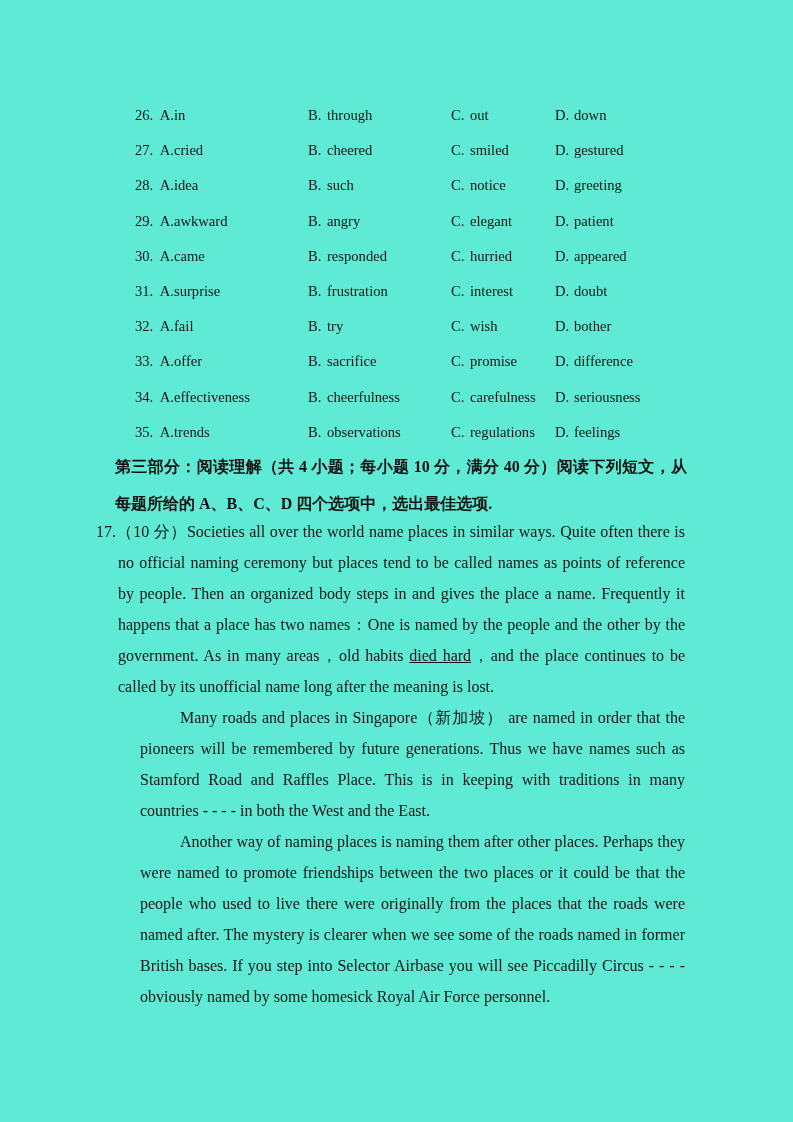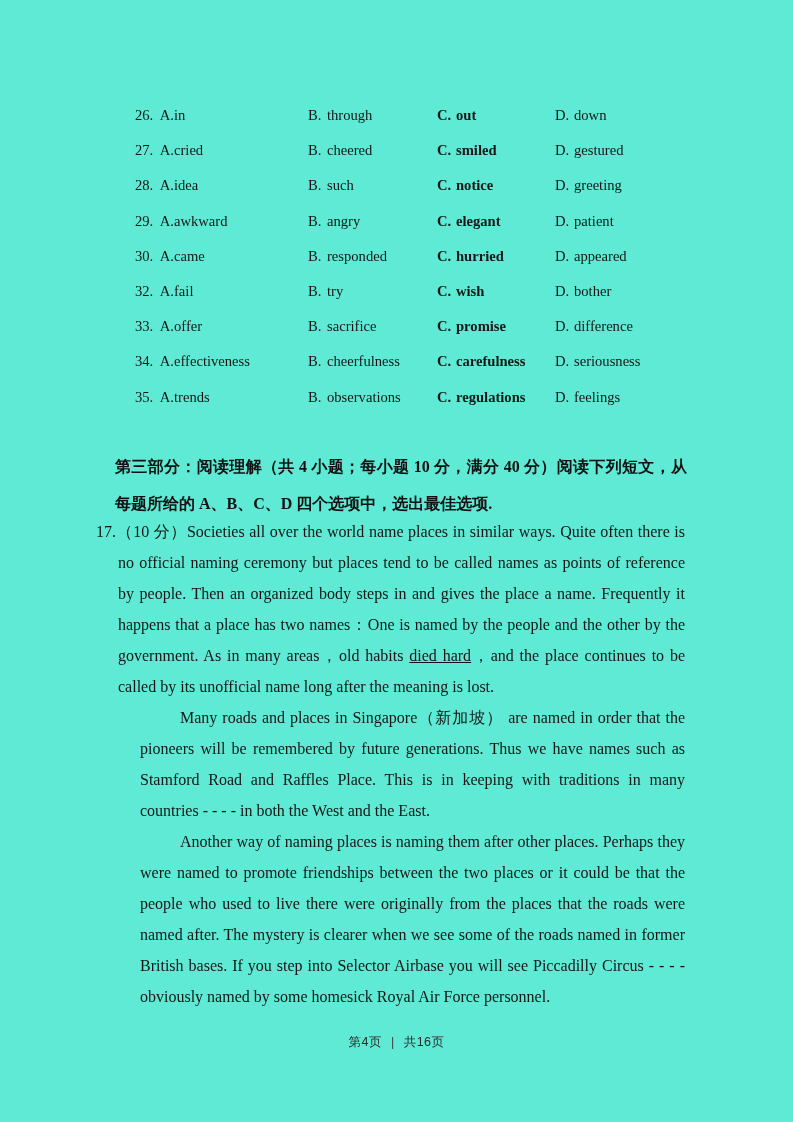--- a/index.html
+++ b/index.html
@@ -34,21 +34,21 @@
     position: absolute;
     left: 135px;
     white-space: nowrap;
   }
   .opt {
     position: absolute;
     white-space: nowrap;
   }
   .opt-a { left: 155px; text-align: right; }
   .opt-b { left: 308px; }
-  .opt-c { left: 437px; font-weight: bold; }
+  .opt-c { left: 451px; }
   .opt-d { left: 555px; }
   .olabel {
     display: inline-block;
     width: 19px;
   }
 
   
   .section-header {
     position: absolute;
     top: 448px;
@@ -145,20 +145,27 @@
     </div>
 
     <div class="mcq-row">
       <span class="qnum">30.</span>
       <span class="opt opt-a"><span class="olabel">A.</span><span class="otext">came</span></span>
       <span class="opt opt-b"><span class="olabel">B.</span><span class="otext">responded</span></span>
       <span class="opt opt-c"><span class="olabel">C.</span><span class="otext">hurried</span></span>
       <span class="opt opt-d"><span class="olabel">D.</span><span class="otext">appeared</span></span>
     </div>
 
+    <div class="mcq-row">
+      <span class="qnum">31.</span>
+      <span class="opt opt-a"><span class="olabel">A.</span><span class="otext">surprise</span></span>
+      <span class="opt opt-b"><span class="olabel">B.</span><span class="otext">frustration</span></span>
+      <span class="opt opt-c"><span class="olabel">C.</span><span class="otext">interest</span></span>
+      <span class="opt opt-d"><span class="olabel">D.</span><span class="otext">doubt</span></span>
+    </div>
 
     <div class="mcq-row">
       <span class="qnum">32.</span>
       <span class="opt opt-a"><span class="olabel">A.</span><span class="otext">fail</span></span>
       <span class="opt opt-b"><span class="olabel">B.</span><span class="otext">try</span></span>
       <span class="opt opt-c"><span class="olabel">C.</span><span class="otext">wish</span></span>
       <span class="opt opt-d"><span class="olabel">D.</span><span class="otext">bother</span></span>
     </div>
 
     <div class="mcq-row">
@@ -187,17 +194,14 @@
   </div>
 
   <div class="section-header">第三部分：阅读理解（共 4 小题；每小题 10 分，满分 40 分）阅读下列短文，从每题所给的 A、B、C、D 四个选项中，选出最佳选项.</div>
 
   <div class="passage">
     <p class="para-hanging"><span>17.（10 分）</span><span>Societies all over the world name places in similar ways. Quite often there is no official naming ceremony but places tend to be called names as points of reference by people. Then an organized body steps in and gives the place a name. Frequently it happens that a place has two names：One is named by the people and the other by the government. As in many areas，old habits </span><span class="underlined">died hard</span><span>，and the place continues to be called by its unofficial name long after the meaning is lost.</span></p>
     <p class="para-indent">Many roads and places in Singapore（新加坡） are named in order that the pioneers will be remembered by future generations. Thus we have names such as Stamford Road and Raffles Place. This is in keeping with traditions in many countries - - - - in both the West and the East.</p>
     <p class="para-indent">Another way of naming places is naming them after other places. Perhaps they were named to promote friendships between the two places or it could be that the people who used to live there were originally from the places that the roads were named after. The mystery is clearer when we see some of the roads named in former British bases. If you step into Selector Airbase you will see Piccadilly Circus - - - - obviously named by some homesick Royal Air Force personnel.</p>
   </div>
 
-  <div class="footer">
-    <span>第4页</span><span class="sep">|</span><span>共16页</span>
-  </div>
 
 </div>
 
 </body></html>

